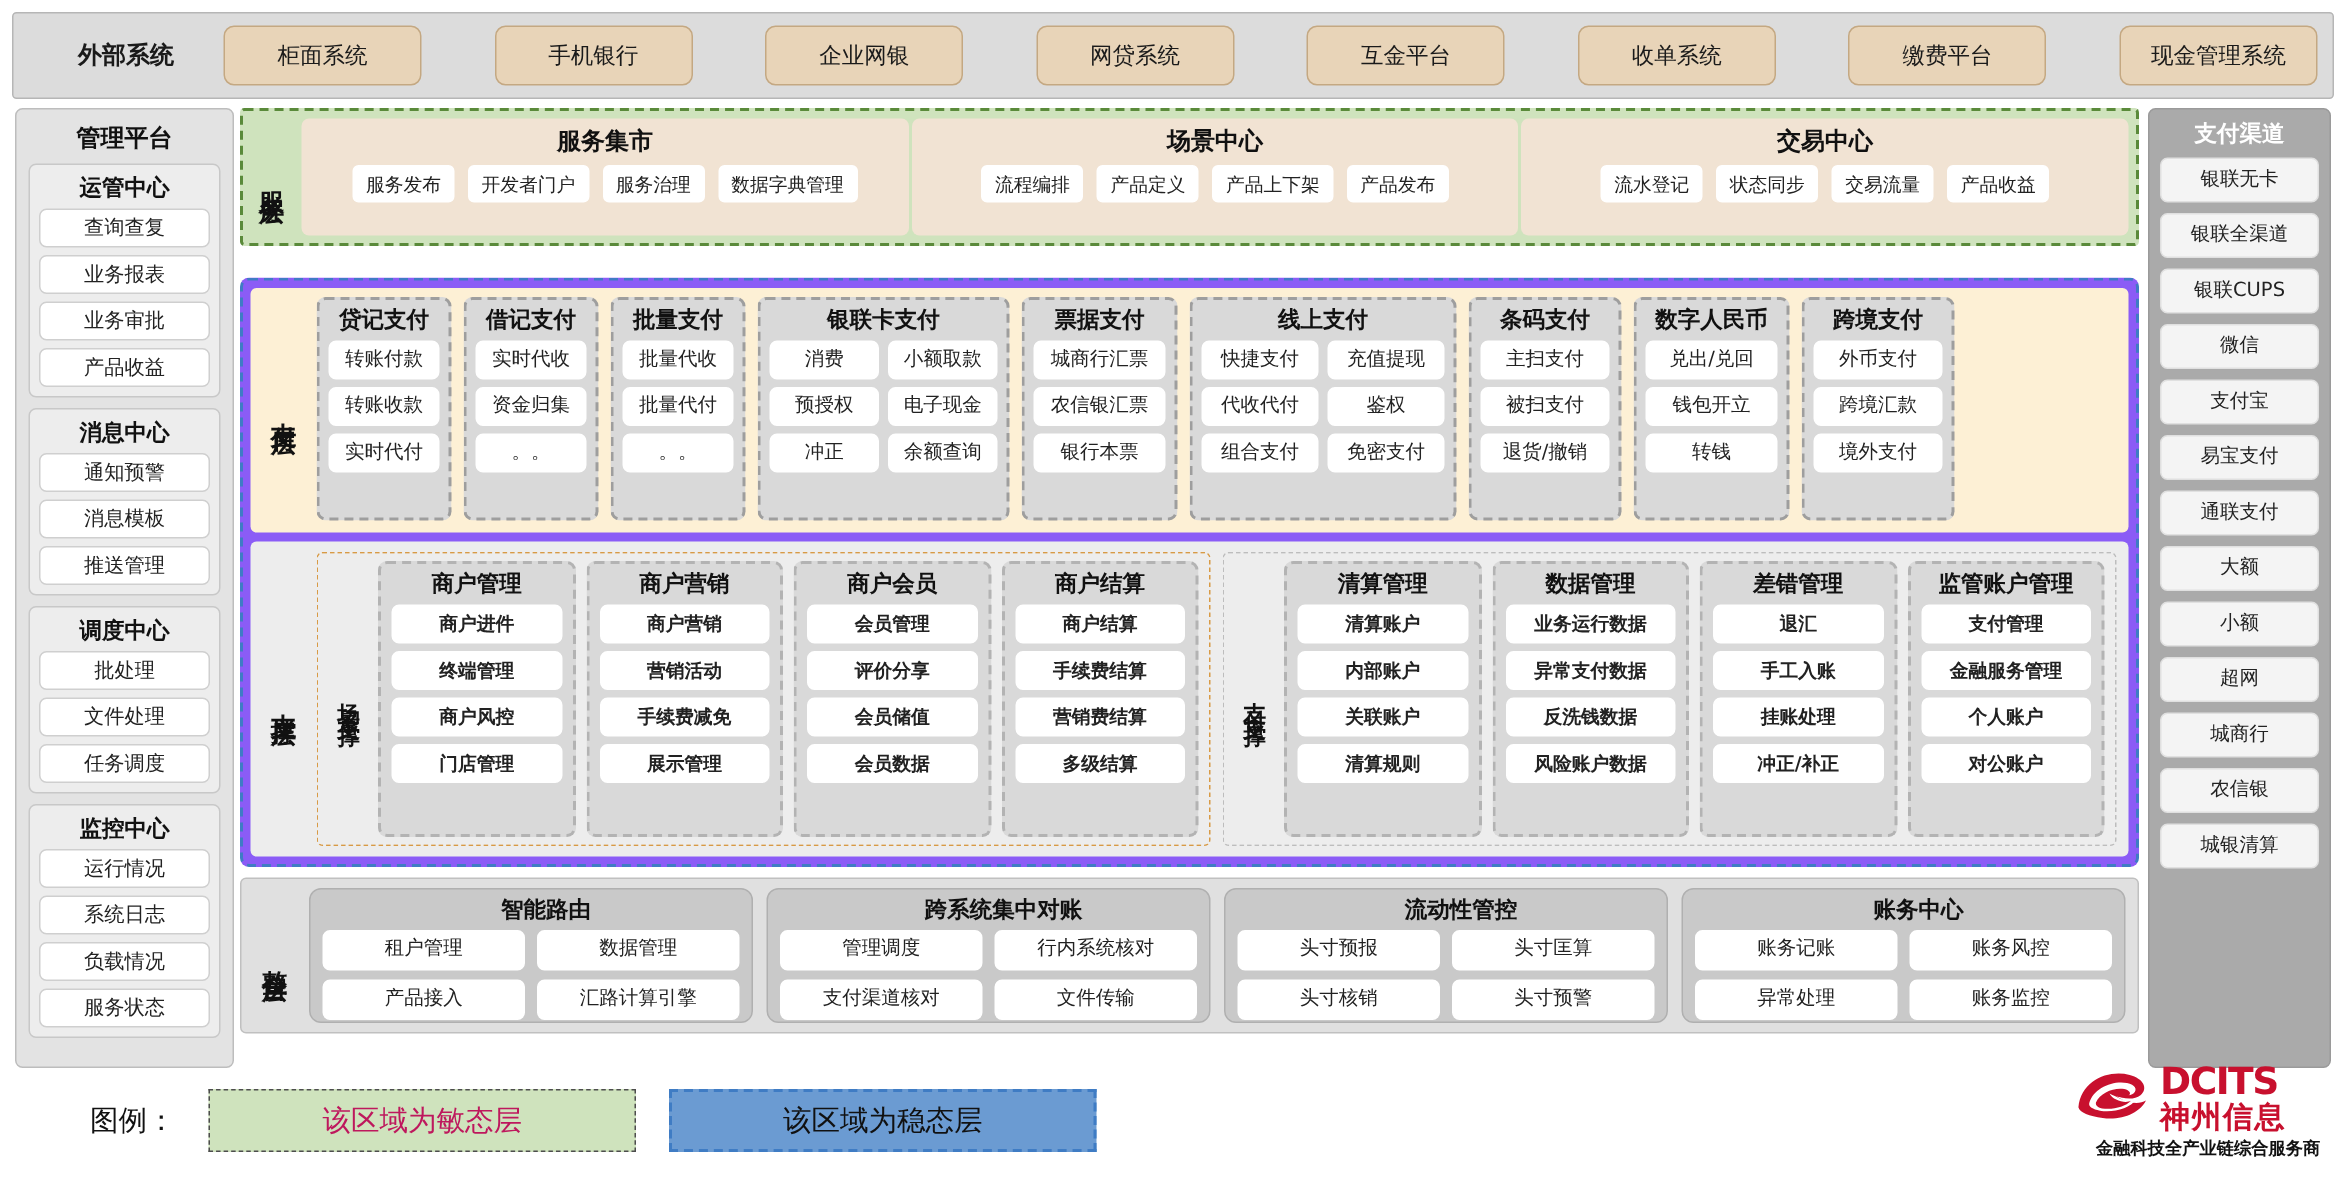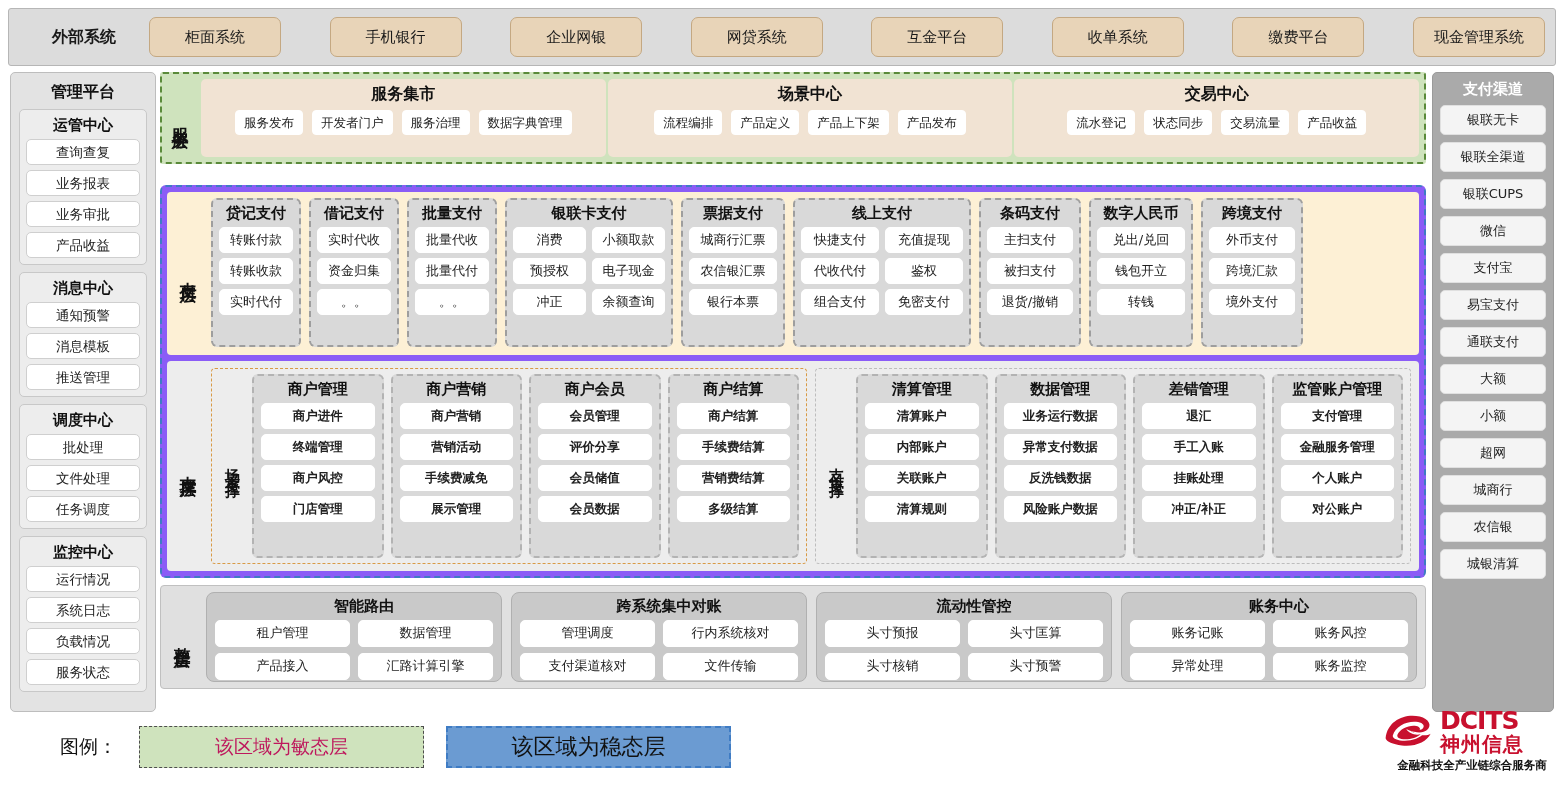--- a/index.html
+++ b/index.html
@@ -153,21 +153,21 @@
 
   
   .legend { position: absolute; left: 60px; top: 726px; display: flex; align-items: center; gap: 22px; }
   .legend-label { font-size: 19px; color: #111; }
   .legend-agile {
     width: 285px; height: 42px; background: #cfe3bd; border: 1px dashed #4d4d4d;
     display: flex; align-items: center; justify-content: center; font-size: 19px; color: #be185d;
   }
   .legend-stable {
     width: 285px; height: 42px; background: #6b9bd2; border: 2px dashed #3f7cc4;
-    display: flex; align-items: center; justify-content: center; font-size: 22px; color: #111;
+    display: flex; align-items: center; justify-content: center; font-size: 19px; color: #111;
   }
 
   
   .brand { position: absolute; left: 1382px; top: 708px; width: 180px; text-align: center; }
   .brand-row { display: flex; align-items: center; justify-content: flex-start; gap: 4px; }
   .brand-mark { width: 54px; height: 40px; flex: none; }
   .brand-words { display: flex; flex-direction: column; align-items: flex-start; line-height: 1; }
   .brand-en { font-size: 25px; font-weight: bold; color: #c8102e; letter-spacing: -1px; }
   .brand-cn { font-size: 20px; font-weight: bold; color: #c8102e; letter-spacing: 1px; margin-top: 1px; }
   .brand-tag { font-size: 11.5px; font-weight: bold; color: #111; margin-top: 4px; letter-spacing: 0px; }

